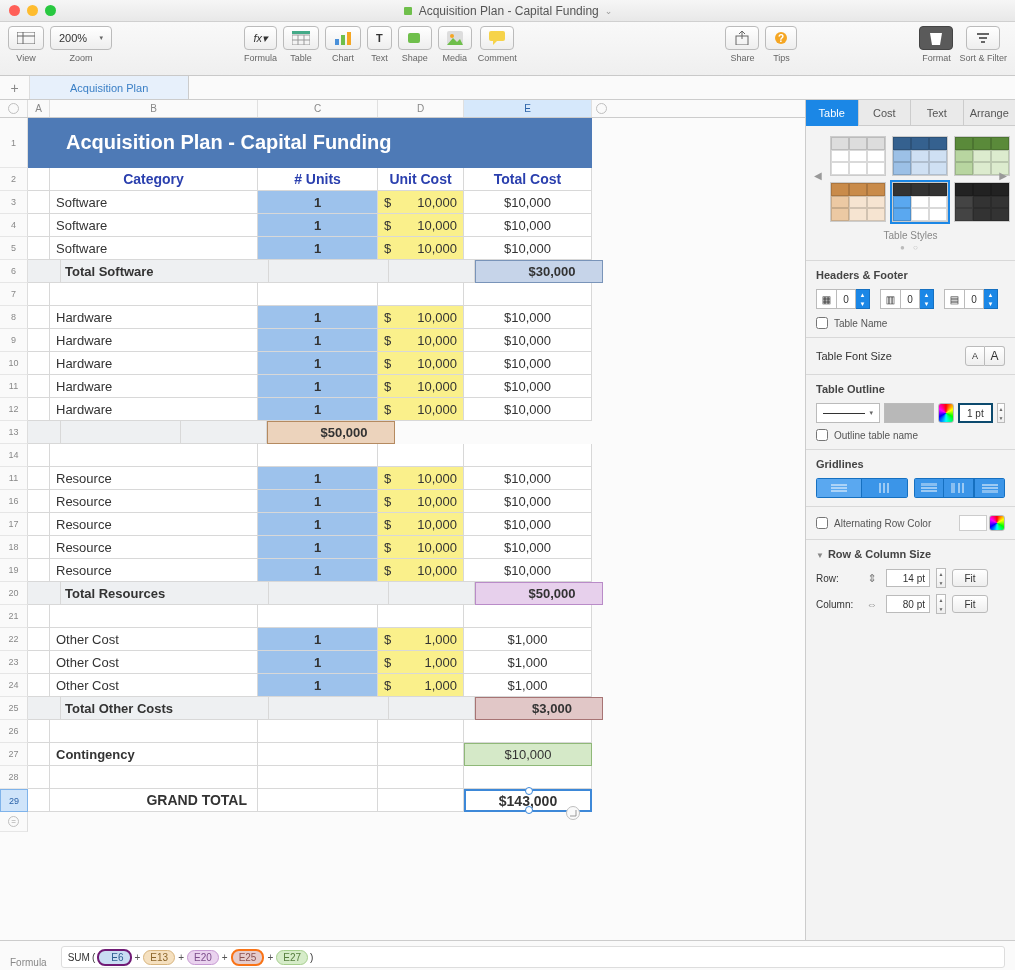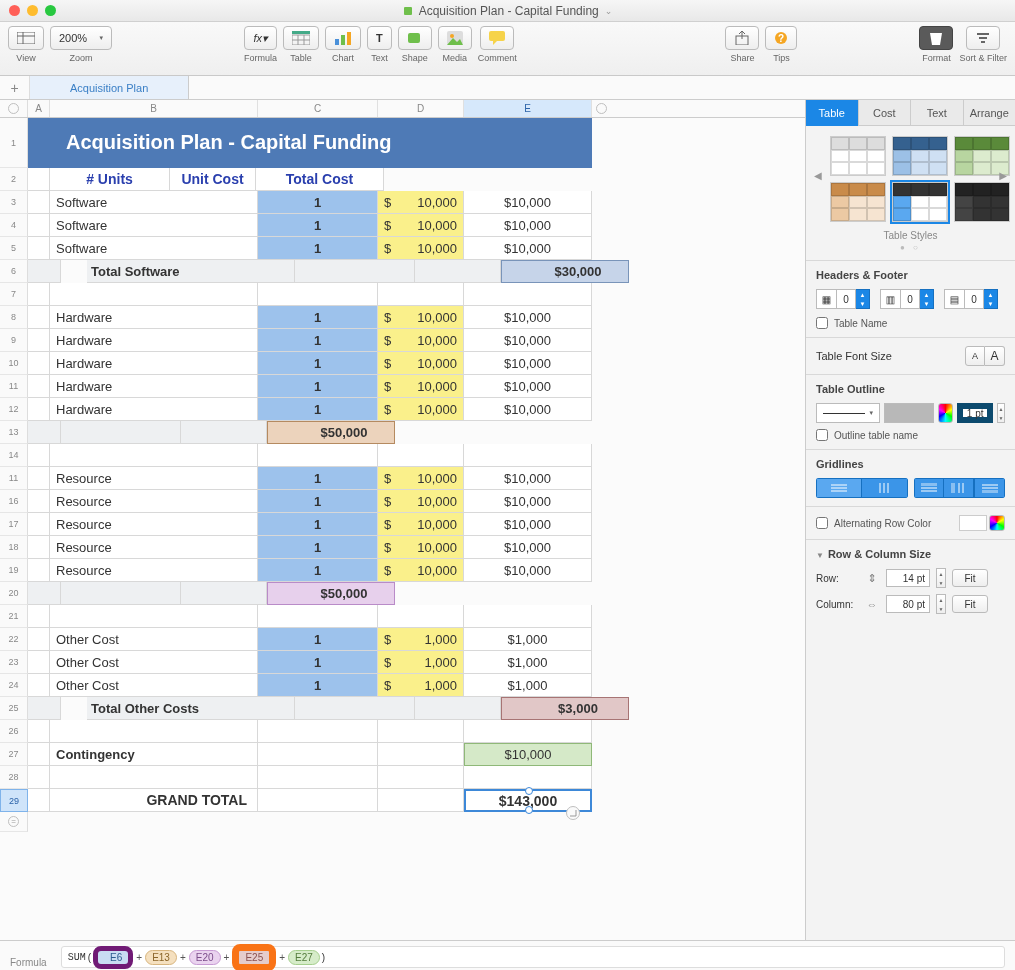--- a/index.html
+++ b/index.html
@@ -69,21 +69,21 @@
 .gr.header .gc.C{justify-content:center;}
 .gr.header .gc.D{justify-content:center;}
 .gr.header .gc.E{justify-content:center;}
 
 .unitcell{background:#9dc2ec !important;font-weight:600;justify-content:center;}
 .costcell{background:#faf08b !important;}
 .costcell .sym{width:16px;text-align:left;}
 .costcell .num{flex:1;text-align:right;}
 
 .totalrow .gc{background:#eef0f2;font-weight:600;padding-left:32px;}
-.totalrow .gc.B{padding-left:4px;margin-left:26px;}
+.totalrow .gc.B{padding-left:4px;}
 .tot1{background:#c6d4e9 !important;border:1px solid #7994b9;}
 .tot2{background:#ecd3bc !important;border:1px solid #b58a60;}
 .tot3{background:#e7d0ec !important;border:1px solid #b98bc8;}
 .tot4{background:#e1c7c7 !important;border:1px solid #a77474;}
 .tot5{background:#d5e9c8 !important;border:1px solid #8fb878;}
 
 .grandrow .gc{font-weight:700;font-size:14px;}
 .grandrow .gc.B{justify-content:flex-end;padding-right:10px;}
 .grandsel{border:2px solid #3d88d8 !important;position:relative;}
 .grandsel::before,.grandsel::after{content:"";position:absolute;width:6px;height:6px;background:#fff;border:1px solid #3d88d8;border-radius:50%;}
@@ -123,21 +123,21 @@
 .fsz .btn{width:20px;height:20px;border:1px solid #bbb;background:linear-gradient(#fff,#eee);display:flex;align-items:center;justify-content:center;}
 .fsz .btn:first-child{border-radius:3px 0 0 3px;font-size:9px;}
 .fsz .btn:last-child{border-radius:0 3px 3px 0;border-left:none;font-size:12px;}
 
 .outline-row{display:flex;gap:4px;align-items:center;margin-bottom:6px;}
 .linebtn{flex:0 0 64px;height:20px;border:1px solid #bbb;background:#fff;display:flex;align-items:center;padding:0 6px;}
 .linebtn .ln{flex:1;border-top:1px solid #333;}
 .linebtn .ar{font-size:7px;color:#666;margin-left:4px;}
 .colorwell{flex:0 0 50px;height:20px;border:1px solid #bbb;background:#b8b8b8;}
 .colorwheel{width:20px;height:20px;border:1px solid #bbb;background:conic-gradient(red,yellow,lime,cyan,blue,magenta,red);border-radius:3px;}
-.ptfield{width:44px;height:20px;border:6px solid #0c4a6e;background:#fff;display:flex;align-items:center;justify-content:center;font-size:10px;}
+.ptfield{width:44px;height:20px;border:2px solid #0c4a6e;background:#fff;display:flex;align-items:center;justify-content:center;font-size:10px;}
 .ptarrows{width:10px;height:20px;border:1px solid #bbb;background:linear-gradient(#fff,#eee);display:flex;flex-direction:column;font-size:5px;color:#666;}
 .ptarrows div{flex:1;display:flex;align-items:center;justify-content:center;}
 
 .grid-btns{display:flex;gap:6px;}
 .gridseg{display:flex;flex:1;border-radius:3px;overflow:hidden;}
 .gridbtn{flex:1;height:20px;border:1px solid #1670c0;display:flex;align-items:center;justify-content:center;}
 .gridseg:first-child .gridbtn{background:#3b95e8;}
 .gridseg:first-child .gridbtn:first-child{background:#5aa8f0;}
 .gridseg:last-child .gridbtn{background:#3b95e8;}
 .gridbtn svg{display:block;}
@@ -151,24 +151,24 @@
 .rcs .ico{width:16px;text-align:center;color:#777;font-size:11px;}
 .rcs .val{width:44px;height:18px;border:1px solid #bbb;background:#fff;display:flex;align-items:center;justify-content:flex-end;padding:0 4px;}
 .rcs .fit{width:36px;height:18px;border:1px solid #bbb;background:linear-gradient(#fff,#eee);border-radius:3px;display:flex;align-items:center;justify-content:center;}
 .disclose{font-size:8px;color:#888;margin-right:4px;}
 
 
 .formulabar{height:30px;background:#fafafa;border-top:1px solid #ccc;display:flex;align-items:flex-end;gap:8px;padding:0 10px 2px 10px;font-size:10px;}
 .fb-label{color:#888;margin-right:6px;}
 .fb-expr{display:flex;align-items:center;gap:2px;flex:1;height:22px;border:1px solid #ddd;border-radius:3px;background:#fff;padding:0 6px;}
 .chip{padding:1px 6px;border-radius:8px;font-size:10px;font-weight:500;}
-.chip.c1{background:#c9ddf3;border:5px solid #701a75;color:#2c5c90;padding-left:12px;}
+.chip.c1{background:#c9ddf3;border:2px solid #701a75;color:#2c5c90;padding-left:12px;}
 .chip.c2{background:#f5e0bf;border:1px solid #d8b57e;color:#8a6428;}
 .chip.c3{background:#ead3ef;border:1px solid #c79ad3;color:#7c4c8b;}
-.chip.c4{background:#e5cccc;border:7px solid #f97316;color:#8a5050;}
+.chip.c4{background:#e5cccc;border:2px solid #f97316;color:#8a5050;}
 .chip.c5{background:#d6ecc9;border:1px solid #a6cf8e;color:#547c3c;}
 .plus{font-size:10px;color:#555;padding:0 1px;}
 
 </style>
 </head>
 <body>
 
 <div class="titlebar">
   <div class="traffic">
     <div class="dot red"></div>
@@ -357,20 +357,21 @@
             <div class="corner">=</div>
           </div>
         </div>
       <div class="grid" id="grid">
           <div class="gr big">
             <div class="gc A " style="background: rgb(78, 122, 182); border-color: rgb(78, 122, 182);"></div>
             <div class="gc banner" style="width: 542px;">Acquisition Plan - Capital Funding</div>
           </div>
           <div class="gr header">
             <div class="gc A "></div>
+            <div class="gc B ">Category</div>
             <div class="gc C "># Units</div>
             <div class="gc D ">Unit Cost</div>
             <div class="gc E ">Total Cost</div>
           </div>
           <div class="gr ">
             <div class="gc A "></div>
             <div class="gc B ">Software</div>
             <div class="gc C unitcell">1</div>
             <div class="gc D costcell">
               <span class="sym">$</span>
@@ -520,20 +521,21 @@
             <div class="gc B ">Resource</div>
             <div class="gc C unitcell">1</div>
             <div class="gc D costcell">
               <span class="sym">$</span>
               <span class="num">10,000</span>
             </div>
             <div class="gc E ">$10,000</div>
           </div>
           <div class="gr totalrow">
             <div class="gc A "></div>
+            <div class="gc B ">Total Resources</div>
             <div class="gc C "></div>
             <div class="gc D "></div>
             <div class="gc E tot3">$50,000</div>
           </div>
           <div class="gr ">
             <div class="gc A "></div>
             <div class="gc B "></div>
             <div class="gc C "></div>
             <div class="gc D "></div>
             <div class="gc E "></div>
@@ -874,21 +876,21 @@
           </div>
         <div class="fit">Fit</div>
       </div>
     </div>
   </div>
 </div>
 
 <div class="formulabar">
   <span class="fb-label">Formula</span>
   <div class="fb-expr">
-    <span style="font-weight:500;font-family:Liberation Mono, monospace;">SUM</span>
+    <span style="font-weight:500;">SUM</span>
     <span>(</span>
     <span class="chip c1">E6</span>
       <span class="plus">+</span>
     <span class="chip c2">E13</span>
       <span class="plus">+</span>
     <span class="chip c3">E20</span>
       <span class="plus">+</span>
     <span class="chip c4">E25</span>
       <span class="plus">+</span>
     <span class="chip c5">E27</span>

